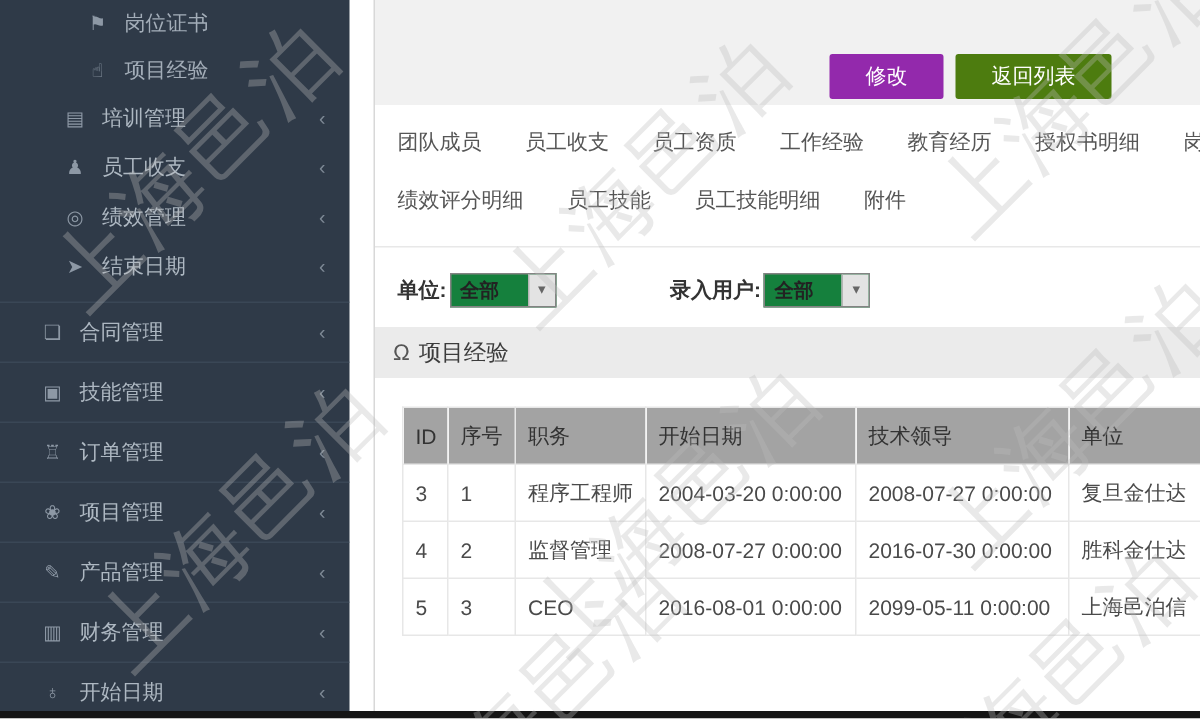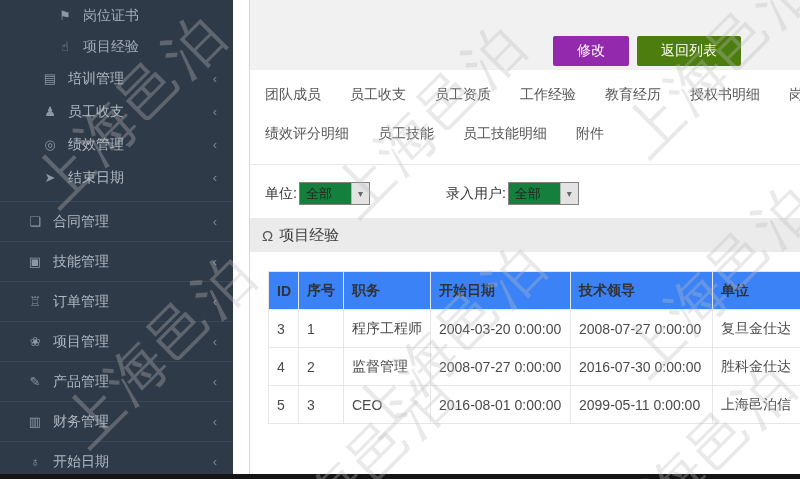--- a/index.html
+++ b/index.html
@@ -29,40 +29,40 @@
     justify-content:flex-end; padding-right:59px; gap:8px; }
   .btn { border:none; color:#fff; font-size:14px; height:30px; padding:0 24px;
     border-radius:2px; cursor:pointer;
     font-family:"Liberation Sans","DejaVu Sans",sans-serif;margin-top:32px; }
 
   .tabs { padding:16px 0 0 15px; border-bottom:1px solid #e8e8e8; }
   .tab-row { display:flex; gap:29px; margin-bottom:21px; white-space:nowrap; }
   .tab { font-size:14px; color:#565656; cursor:pointer; }
 
   .filters { display:flex; align-items:center; margin:17px 0 0 2px;
-    font-size:14px; color:#333; }
+    font-size:14px; color:#333;font-weight:bold; }
   .flabel { margin-left:13px; }
   .fsel { display:inline-flex; align-items:center; height:23px; width:71px;
     background:#15803d; border:1px solid #838383; margin-left:2px; cursor:pointer; }
   .fsel .val { flex:1; font-size:13px; color:#222; padding-left:6px; }
   .fsel .arr { width:18px; height:100%; background:#e3e3e3;
     border-left:1px solid #b5b5b5; color:#666; font-size:10px; display:flex;
     align-items:center; justify-content:center; }
   .fgap { width:76px; }
 
   .section-bar { margin-top:13px; height:34px; background:#ebebeb;
     display:flex; align-items:center; padding-left:12px; font-size:15px;
     color:#3c3c3c; }
   .section-bar .pico { font-size:15px; margin-right:6px; color:#555; }
 
   table.grid { border-collapse:collapse; margin:19px 0 0 18px;
     table-layout:fixed; width:594px; }
   .grid th, .grid td { border:1px solid #e7e7e7; height:38px; padding:0 8px;
     font-size:14px; text-align:left; overflow:hidden; white-space:nowrap; }
-  .grid th { color:#333; font-weight:bold; background:#3b82f6; }
+  .grid th { color:#333; font-weight:normal; background:#a3a3a3; }
   .grid td { color:#4a4a4a; }
   .c0{width:30px}.c1{width:45px}.c2{width:87px}.c3{width:140px}
   .c4{width:142px}.c5{width:150px}
 
   .bottom-bar { position:absolute; left:0; bottom:0; width:800px; height:5px;
     background:#151515; }
 
   
   .wm-layer { position:absolute; inset:0; pointer-events:none; z-index:40; }
   .wm { position:absolute; transform:translate(-50%,-50%) rotate(-45deg);

